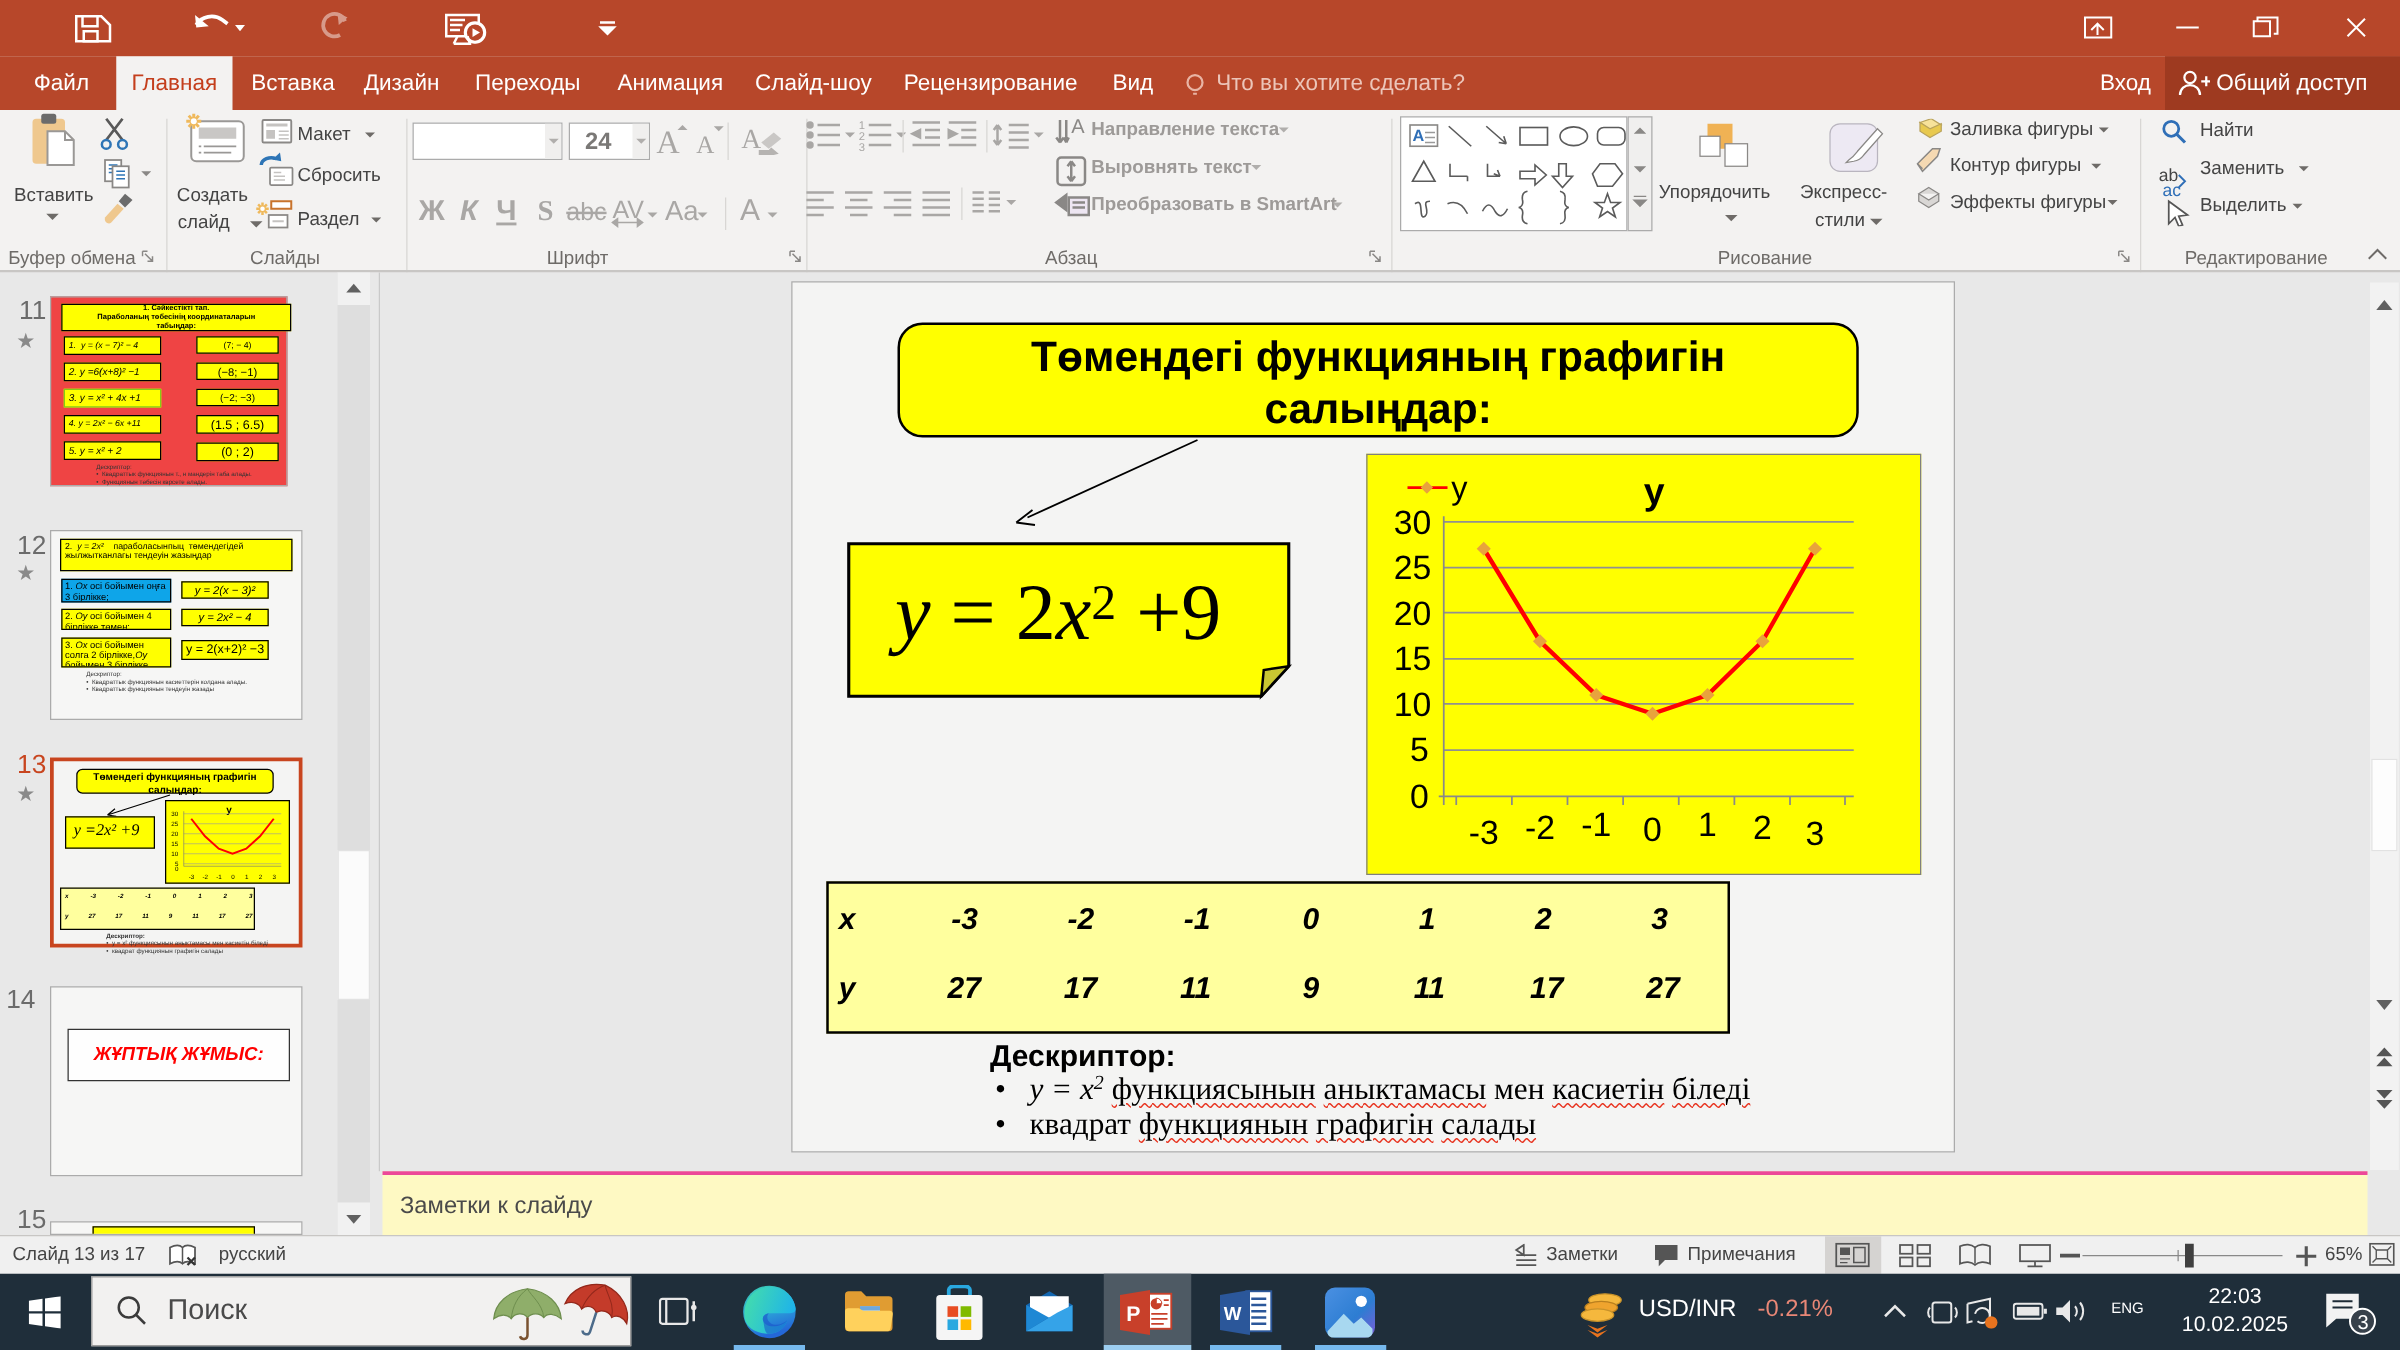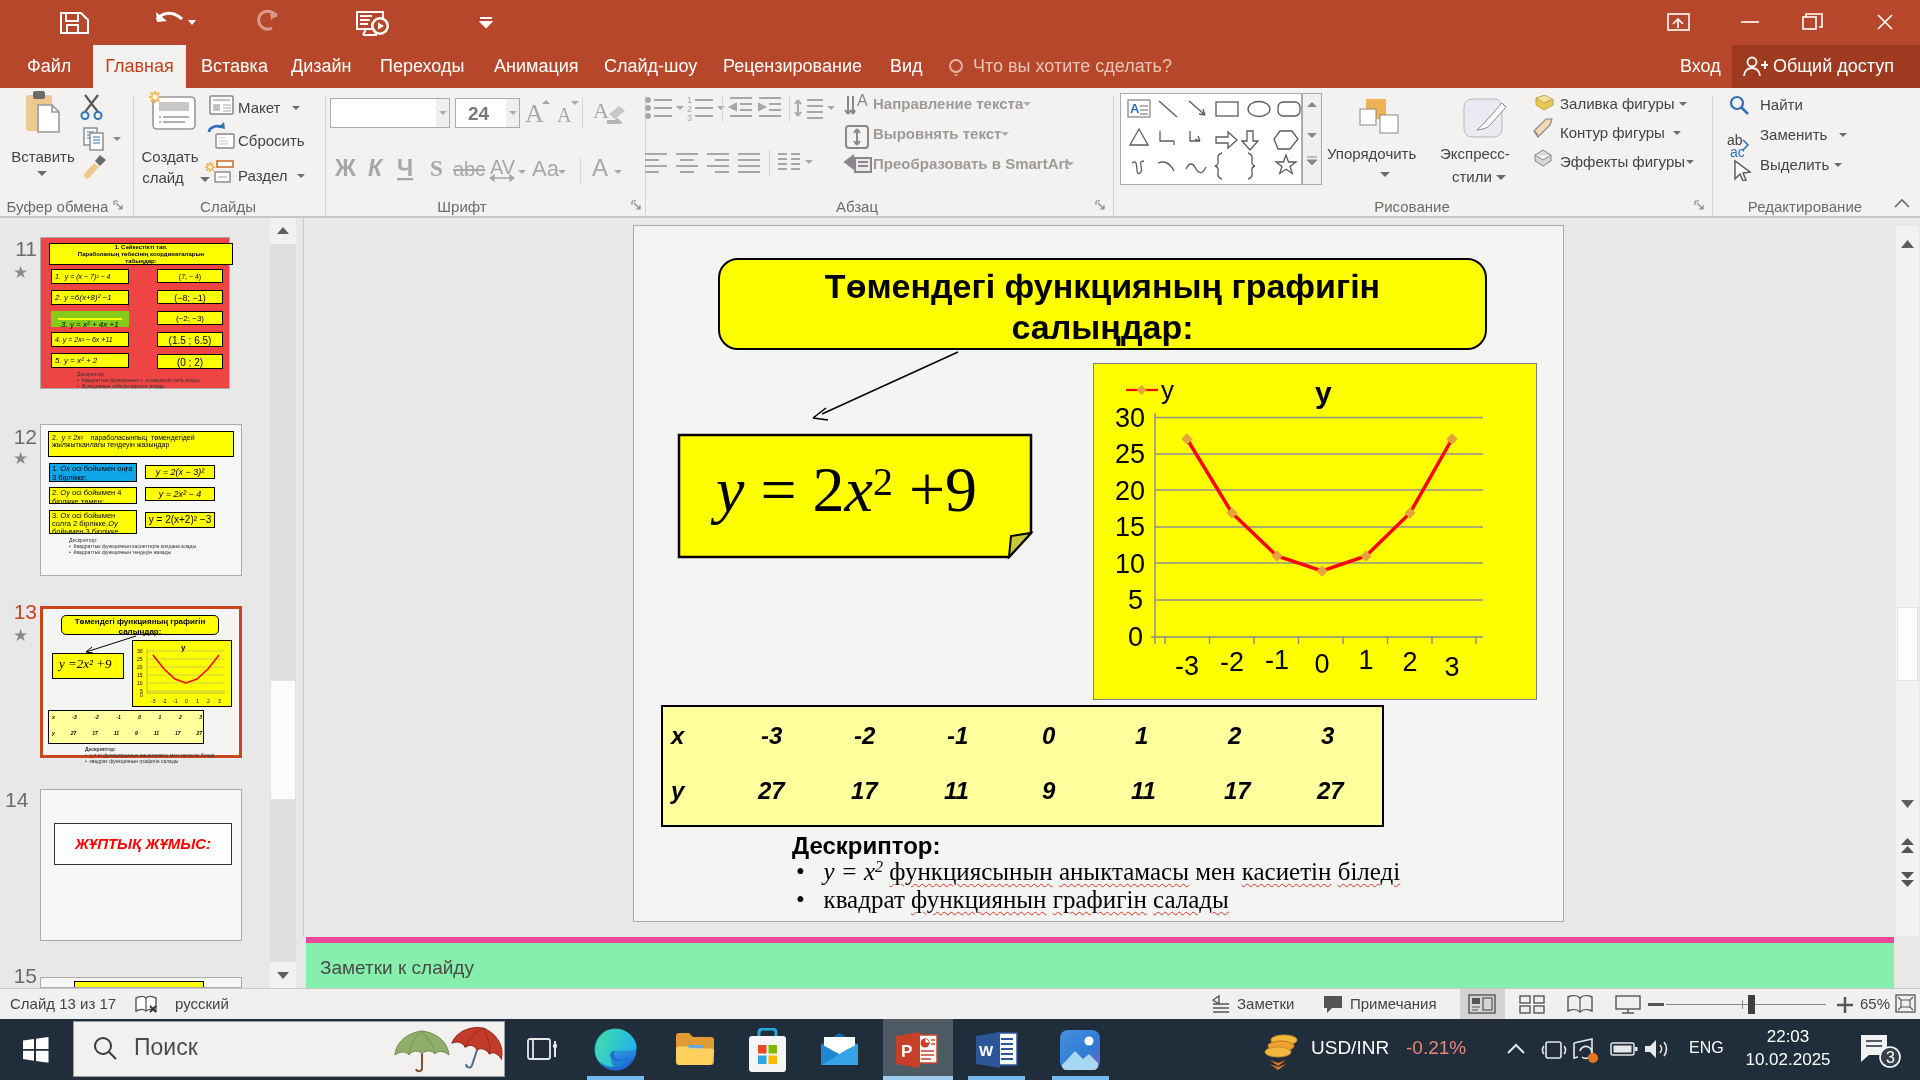--- a/index.html
+++ b/index.html
@@ -17,21 +17,21 @@
   
   #ribbon { position:absolute; left:0; top:88px; width:1920px; height:128px; background:#F3F2F1; }
   #ribbon-border { position:absolute; left:0; top:216px; width:1920px; height:2px; background:#C8C6C4; }
   .rdiv { position:absolute; top:7px; width:1px; height:196px; background:#D8D6D4; }
   .rlabel { position:absolute; top:110px; font-size:15px; color:#6E6B68; text-align:center; }
   .rtext { font-size:15px; color:#444; }
   .gtext { font-size:15px; color:#9d9a98;font-weight:bold; }
   
   #editor { position:absolute; left:0; top:218px; width:1920px; height:770px; background:#E8E8E8; }
   #slide { position:absolute; left:633px; top:225px; width:931px; height:697px; background:#F4F4F3; border:1px solid #ABABAB; }
-  #notesbar { position:absolute; left:306px; top:937px; width:1588px; height:51px; background:#86efac; border-top:6px solid #ec4899; }
+  #notesbar { position:absolute; left:306px; top:937px; width:1588px; height:51px; background:#fef9c3; border-top:3px solid #ec4899; }
   #notesbar span { position:absolute; left:14px; top:14px; font-size:19px; color:#4a4a4a; }
   
   #statusbar { position:absolute; left:0; top:988px; width:1920px; height:31px; background:#F0F0F0; border-top:1px solid #C8C6C4; font-size:15px; color:#444; }
   
   #taskbar { position:absolute; left:0; top:1019px; width:1920px; height:61px; background:#1F2E3A; }
   u.sp { text-decoration-color:#E8321E; text-decoration-style:wavy; text-decoration-thickness:1px; text-underline-offset:3px; }
 </style>
 </head>
 <body>
 
@@ -405,21 +405,21 @@
 <div class="abs" style="left:5px;top:964px;width:32px;text-align:right;font-size:21px;color:#6B6B6B">15</div>
 <div class="abs" style="left:13px;top:262px;font-size:17px;color:#8A8A8A">★</div>
 <div class="abs" style="left:13px;top:448px;font-size:17px;color:#8A8A8A">★</div>
 <div class="abs" style="left:13px;top:625px;font-size:17px;color:#8A8A8A">★</div>
 
 <div class="abs" style="left:40px;top:237px;width:190px;height:152px;background:#ef4444;border:1px solid #ABABAB">
   <div class="abs" style="left:8px;top:5px;width:184px;height:22px;background:#FFFF00;border:1px solid #000"></div>
   <div class="abs" style="left:10px;top:6px;width:180px;font-size:6px;font-weight:bold;text-align:center;line-height:7px">1. Сәйкестікті тап.<br>Параболаның төбесінің координаталарын<br>табыңдар:</div>
   <div class="abs" style="left:10px;top:31px;width:78px;height:15px;background:#FFFF00;border:1px solid #000;font-size:7px;font-style:italic;padding:3px 0 0 3px">1.&nbsp; y = (x − 7)² − 4</div>
   <div class="abs" style="left:10px;top:52px;width:78px;height:15px;background:#FFFF00;border:1px solid #000;font-size:8px;font-style:italic;padding:2px 0 0 3px">2. y =6(x+8)² −1</div>
-  <div class="abs" style="left:10px;top:73px;width:78px;height:15px;background:#FFFF00;border:7px solid #84cc16;font-size:8px;font-style:italic;padding:2px 0 0 3px">3. y = x² + 4x +1</div>
+  <div class="abs" style="left:10px;top:73px;width:78px;height:15px;background:#FFFF00;border:1px solid #84cc16;font-size:8px;font-style:italic;padding:2px 0 0 3px">3. y = x² + 4x +1</div>
   <div class="abs" style="left:10px;top:94px;width:78px;height:15px;background:#FFFF00;border:1px solid #000;font-size:7px;font-style:italic;padding:3px 0 0 3px">4. y = 2x² − 6x +11</div>
   <div class="abs" style="left:10px;top:115px;width:78px;height:15px;background:#FFFF00;border:1px solid #000;font-size:8px;font-style:italic;padding:2px 0 0 3px">5. y = x² + 2</div>
   <div class="abs" style="left:116px;top:31px;width:66px;height:14px;background:#FFFF00;border:1px solid #000;font-size:7px;text-align:center;padding-top:3px">(7; − 4)</div>
   <div class="abs" style="left:116px;top:52px;width:66px;height:14px;background:#FFFF00;border:1px solid #000;font-size:9px;text-align:center;padding-top:2px">(−8; −1)</div>
   <div class="abs" style="left:116px;top:73px;width:66px;height:14px;background:#FFFF00;border:1px solid #000;font-size:8px;text-align:center;padding-top:2px">(−2; −3)</div>
   <div class="abs" style="left:116px;top:94px;width:66px;height:15px;background:#FFFF00;border:1px solid #000;font-size:10px;text-align:center;padding-top:2px">(1.5 ; 6.5)</div>
   <div class="abs" style="left:116px;top:116px;width:66px;height:15px;background:#FFFF00;border:1px solid #000;font-size:10px;text-align:center;padding-top:2px">(0 ; 2)</div>
   <div class="abs" style="left:36px;top:133px;font-size:5px;color:#333;line-height:6px">Дескриптор:<br>•&nbsp; Квадраттык функциянын т., н мандерін таба алады.<br>•&nbsp; Функциянын төбесін кврсете алады.</div>
 </div>
 
@@ -805,21 +805,21 @@
   </svg>
   <svg class="abs" style="left:1610px;top:21px" width="28" height="18">
     <rect x="1" y="3" width="23" height="12" rx="2" stroke="#E8E8E8" stroke-width="1.5" fill="none"></rect>
     <rect x="3.5" y="5.5" width="18" height="7" fill="#E8E8E8"></rect>
     <rect x="25" y="7" width="2.5" height="4" fill="#E8E8E8"></rect>
   </svg>
   <svg class="abs" style="left:1643px;top:19px" width="30" height="22">
     <path d="M2,8 h5 l6,-6 v18 l-6,-6 h-5 z" fill="#E8E8E8"></path>
     <path d="M17,7 a6,6 0 0 1 0,8 M21,4 a11,11 0 0 1 0,14" stroke="#E8E8E8" stroke-width="1.6" fill="none"></path>
   </svg>
-  <div class="abs" style="left:1689px;top:20px;font-size:16px;color:#fff">ENG</div>
+  <div class="abs" style="left:1689px;top:20px;font-size:12px;color:#fff">ENG</div>
   <div class="abs" style="left:1744px;top:8px;width:88px;text-align:center;font-size:17px;color:#fff">22:03</div>
   <div class="abs" style="left:1744px;top:31px;width:88px;text-align:center;font-size:17px;color:#fff">10.02.2025</div>
   <svg class="abs" style="left:1859px;top:14px" width="44" height="36">
     <path d="M2,2 h26 v20 h-18 l-8,7 z" fill="#F2F2F2"></path>
     <path d="M7,8 h16 M7,13 h16" stroke="#1D2A35" stroke-width="1.6"></path>
     <circle cx="31" cy="24" r="10" fill="#37414B" stroke="#fff" stroke-width="1.6"></circle>
     <text x="27" y="30" font-size="16" fill="#fff">3</text>
   </svg>
 </div>
 

